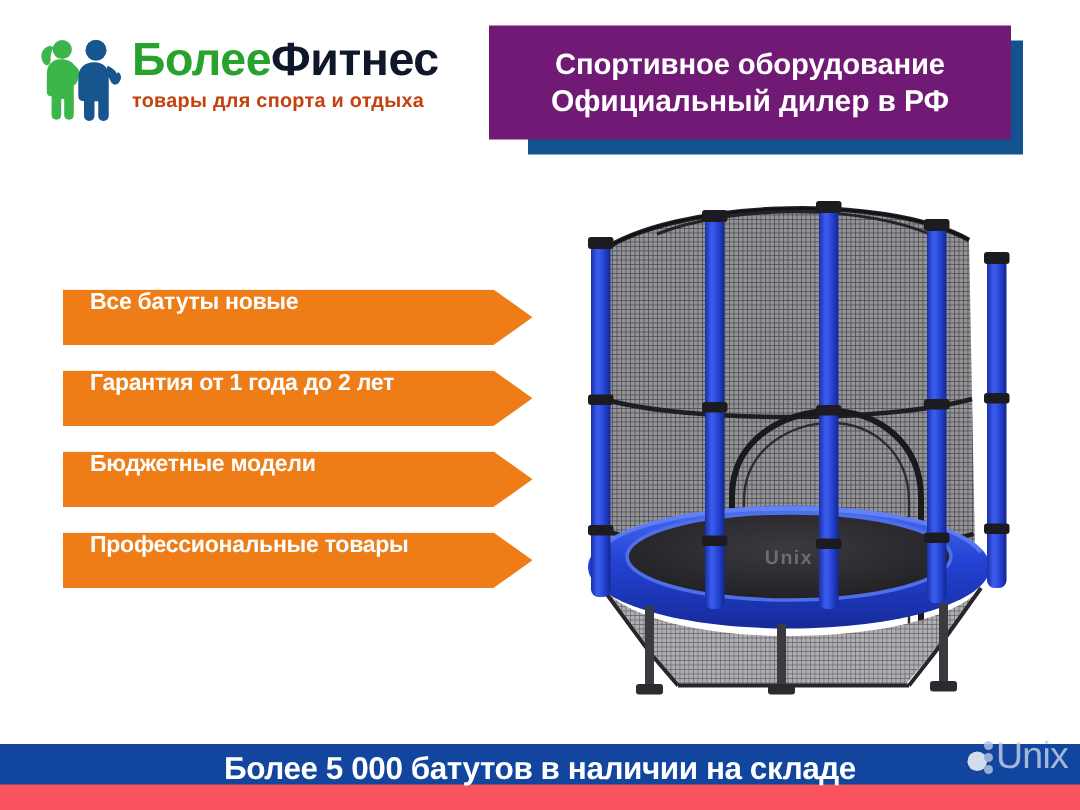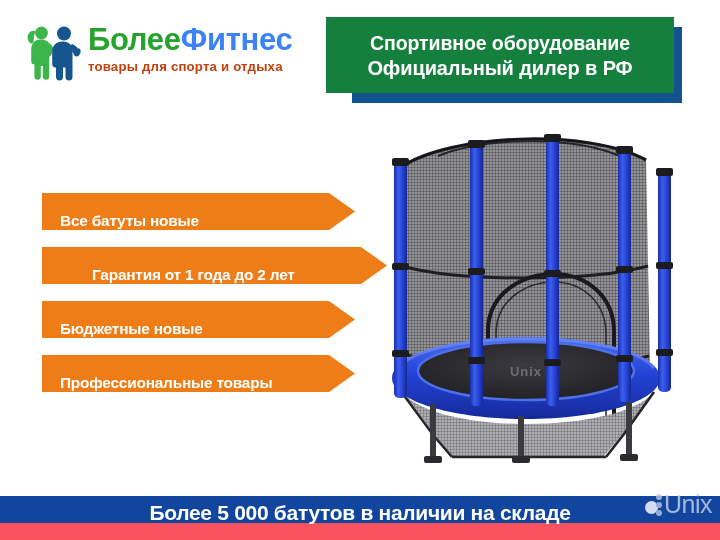--- a/index.html
+++ b/index.html
@@ -46,21 +46,21 @@
     width: 234px;
   }
   .logo-main {
     font-size: 31px;
     font-weight: bold;
     letter-spacing: -0.3px;
     line-height: 36px;
     white-space: nowrap;
   }
   .logo-main .w-green { color: #27a22c; }
-  .logo-main .w-blue  { color: #3b82f6; }
+  .logo-main .w-blue  { color: #0f172a; }
   .logo-tagline {
     font-size: 13.2px;
     font-weight: bold;
     color: #c2410c;
     line-height: 16px;
     letter-spacing: 0.2px;
     white-space: nowrap;
     margin-top: 1px;
   }
 
@@ -72,21 +72,21 @@
     width: 330px;
     height: 76px;
     background: #12528f;
   }
   .banner-green {
     position: absolute;
     left: 326px;
     top: 17px;
     width: 348px;
     height: 76px;
-    background: #15803d;
+    background: #701a75;
     display: flex;
     flex-direction: column;
     align-items: center;
     justify-content: center;
   }
   .banner-line1 {
     color: #ffffff;
     font-size: 19.5px;
     font-weight: bold;
     line-height: 26px;
@@ -110,24 +110,24 @@
     width: 320px;
   }
   .feature-arrow {
     position: relative;
     height: 37px;
     margin-bottom: 17px;
     background: #ee7d18;
     -webkit-clip-path: polygon(0 0, calc(100% - 26px) 0, 100% 50%, calc(100% - 26px) 100%, 0 100%);
     clip-path: polygon(0 0, calc(100% - 26px) 0, 100% 50%, calc(100% - 26px) 100%, 0 100%);
     display: flex;
-    align-items: flex-end;
+    align-items: flex-start;
   }
   .feature-arrow:nth-child(1) { width: 313px; }
-  .feature-arrow:nth-child(2) { width: 313px; padding-left: 32px; }
+  .feature-arrow:nth-child(2) { width: 313px; }
   .feature-arrow:nth-child(3) { width: 313px; }
   .feature-arrow:nth-child(4) { width: 313px; margin-bottom: 0; }
   .feature-label {
     color: #ffffff;
     font-size: 15.4px;
     font-weight: bold;
     padding-left: 18px;
     letter-spacing: -0.2px;
     white-space: nowrap;
   }
@@ -248,21 +248,21 @@
   </div>
 
   <div class="features">
     <div class="feature-arrow">
       <span class="feature-label">Все батуты новые</span>
     </div>
     <div class="feature-arrow">
       <span class="feature-label">Гарантия от 1 года до 2 лет</span>
     </div>
     <div class="feature-arrow">
-      <span class="feature-label">Бюджетные новые</span>
+      <span class="feature-label">Бюджетные модели</span>
     </div>
     <div class="feature-arrow">
       <span class="feature-label">Профессиональные товары</span>
     </div>
   </div>
 
   <div class="product">
     <svg viewBox="0 0 310 360" xmlns="http://www.w3.org/2000/svg" aria-hidden="true">
       <defs>
         <pattern id="mesh" width="3" height="3" patternUnits="userSpaceOnUse">

